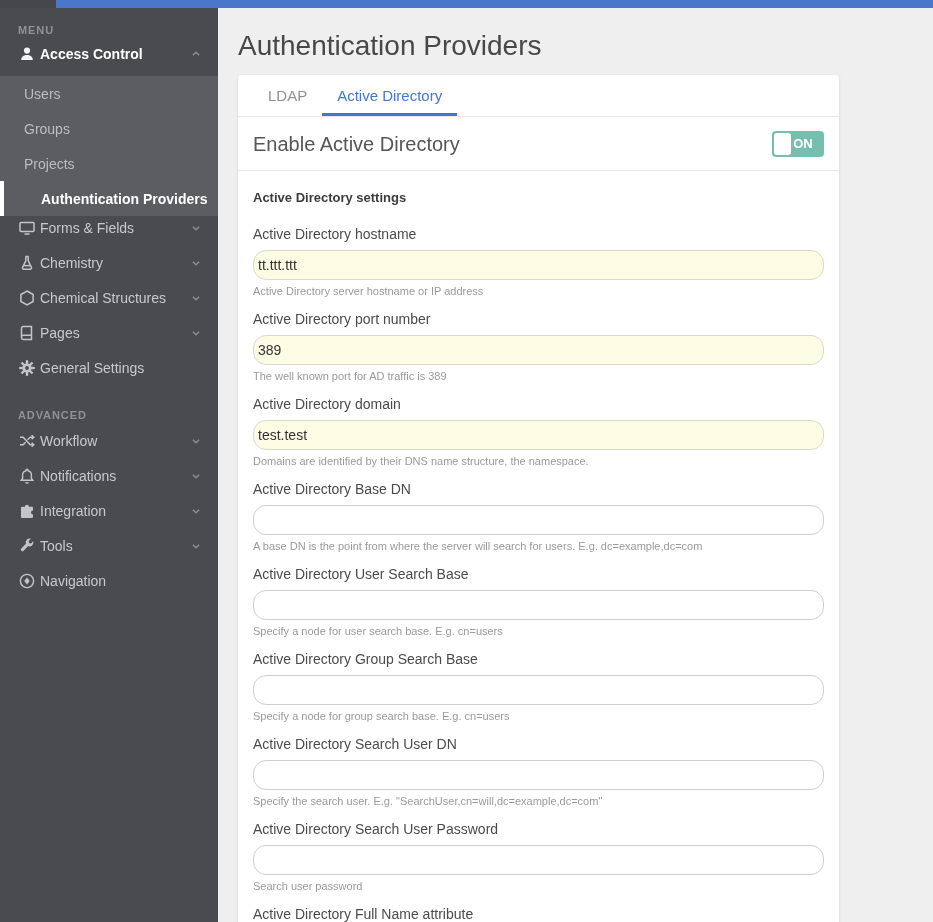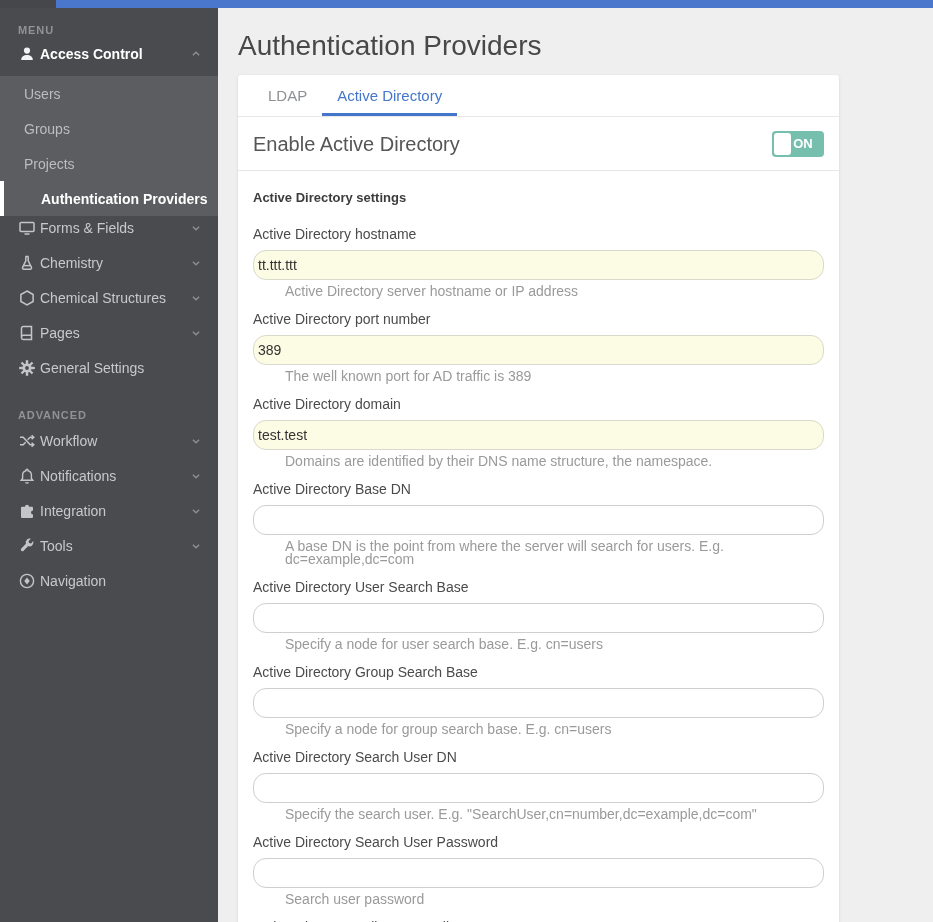--- a/index.html
+++ b/index.html
@@ -44,21 +44,21 @@
   .toggle{width:52px;height:26px;background:var(--toggle-teal);border-radius:4px;position:relative;cursor:pointer;flex:none;}
   .toggle-knob{position:absolute;left:2px;top:2px;width:17px;height:22px;background:#fff;border-radius:3px;}
   .toggle-label{position:absolute;left:19px;right:9px;top:0;text-align:center;line-height:26px;color:#fff;font-size:13px;font-weight:bold;}
   .settings{padding:20px 15px 30px;}
   .settings-heading{font-size:13px;line-height:14px;font-weight:bold;color:#3c3c3c;margin-bottom:20px;}
   .field{margin-bottom:12px;}
   .field-label{font-size:14px;line-height:18px;color:#4b4b4b;margin-bottom:7px;}
   .field-input{display:block;width:100%;height:30px;border:1px solid #cfcfcf;border-radius:13px;padding:0 4px;
     font-size:14px;color:#333;background:#fff;font-family:inherit;outline:none;}
   .field-input.filled{background:var(--input-filled-bg);border-color:#d9d9cc;}
-  .field-help{font-size:14px;line-height:13px;color:#9a9a9a;margin-top:5px;margin-left:32px;}
+  .field-help{font-size:11px;line-height:13px;color:#9a9a9a;margin-top:5px;}
 </style>
 </head>
 <body>
 
 <div class="topbar"></div>
 <div class="topbar-corner"></div>
 
 <div class="sidebar">
   <div class="section-label">MENU</div>
 
@@ -292,21 +292,21 @@
 
       <div class="field">
         <div class="field-label">Active Directory Group Search Base</div>
         <input class="field-input" type="text" value="" style="">
         <div class="field-help">Specify a node for group search base. E.g. cn=users</div>
       </div>
 
       <div class="field">
         <div class="field-label">Active Directory Search User DN</div>
         <input class="field-input" type="text" value="" style="">
-        <div class="field-help">Specify the search user. E.g. "SearchUser,cn=number,dc=example,dc=com"</div>
+        <div class="field-help">Specify the search user. E.g. "SearchUser,cn=will,dc=example,dc=com"</div>
       </div>
 
       <div class="field">
         <div class="field-label">Active Directory Search User Password</div>
         <input class="field-input" type="text" value="" style="">
         <div class="field-help">Search user password</div>
       </div>
 
       <div class="field">
         <div class="field-label">Active Directory Full Name attribute</div>

